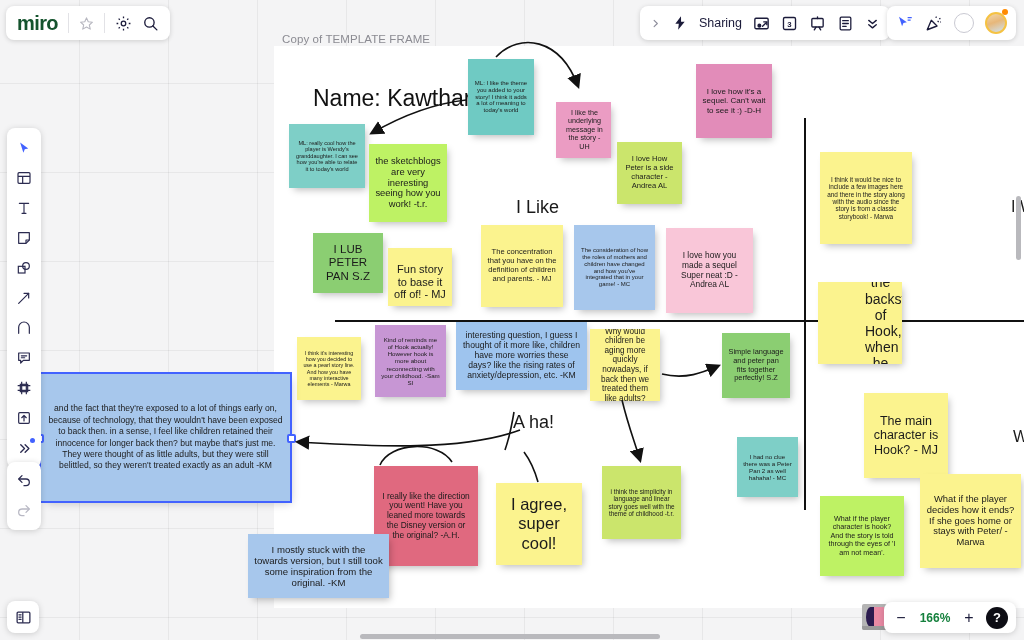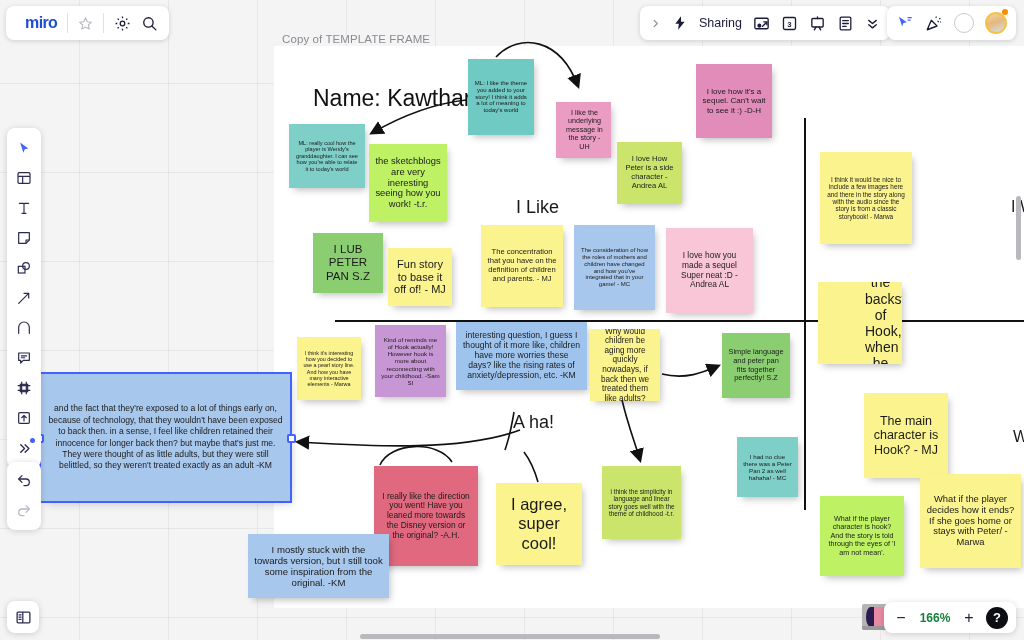--- a/index.html
+++ b/index.html
@@ -66,21 +66,21 @@
   
   .arrows { position: absolute; left: 0; top: 0; width: 1024px; height: 640px; pointer-events: none; }
 
   
   .topbar-left {
     position: absolute; left: 6px; top: 6px; height: 34px;
     background: #fff; border-radius: 8px;
     box-shadow: 0 1px 5px rgba(0,0,0,.16);
     display: flex; align-items: center; padding: 0 11px; gap: 10px;
   }
-  .miro-logo { font-size: 16px; font-weight: 700; color: #1d4ed8; letter-spacing: -.6px; font-family: "Liberation Sans", sans-serif; margin-left: 8px; }
+  .miro-logo { font-size: 20px; font-weight: 700; color: #14532d; letter-spacing: -.6px; font-family: "Liberation Sans", sans-serif; }
   .vsep { width: 1px; height: 20px; background: #e2e2e6; }
   .board-title { font-size: 13.5px; font-weight: 700; color: #1b1b3a; white-space: nowrap; }
   .tb-icon { display: flex; align-items: center; justify-content: center; color: #1b1b3a; cursor: pointer; }
 
   .topbar-right {
     position: absolute; right: 134px; top: 6px; height: 34px;
     background: #fff; border-radius: 8px;
     box-shadow: 0 1px 5px rgba(0,0,0,.16);
     display: flex; align-items: center; padding: 0 10px; gap: 11px;
   }
@@ -187,21 +187,21 @@
       </div>
       <div class="note" style="left: 617px; top: 142px; width: 65px; height: 62px; background: rgb(203, 229, 108); font-size: 7.6px;">
         <span>I love How Peter is a side character -Andrea AL</span>
       </div>
       <div class="note" style="left: 820px; top: 152px; width: 92px; height: 92px; background: rgb(251, 243, 142); font-size: 6.4px;">
         <span>I think it would be nice to include a few images here and there in the story along with the audio since the story is from a classic storybook! - Marwa</span>
       </div>
       <div class="note" style="left: 313px; top: 233px; width: 70px; height: 60px; background: rgb(139, 206, 114); font-size: 11.5px;">
         <span>I LUB PETER PAN S.Z</span>
       </div>
-      <div class="note" style="left: 388px; top: 248px; width: 64px; height: 58px; background: rgb(251, 243, 142); font-size: 11px;">
+      <div class="note" style="left: 388px; top: 248px; width: 64px; height: 58px; background: rgb(251, 243, 142); font-size: 11px; align-items: flex-end;">
         <span>Fun story to base it off of! - MJ</span>
       </div>
       <div class="note" style="left: 481px; top: 225px; width: 82px; height: 82px; background: rgb(251, 243, 142); font-size: 7.6px;">
         <span>The concentration that you have on the definition of children and parents. - MJ</span>
       </div>
       <div class="note" style="left: 574px; top: 225px; width: 81px; height: 85px; background: rgb(167, 199, 236); font-size: 6px;">
         <span>The consideration of how the roles of mothers and children have changed and how you've integrated that in your game! - MC</span>
       </div>
       <div class="note" style="left: 666px; top: 228px; width: 87px; height: 85px; background: rgb(249, 198, 216); font-size: 8.4px;">
         <span>I love how you made a sequel Super neat :D -Andrea AL</span>

